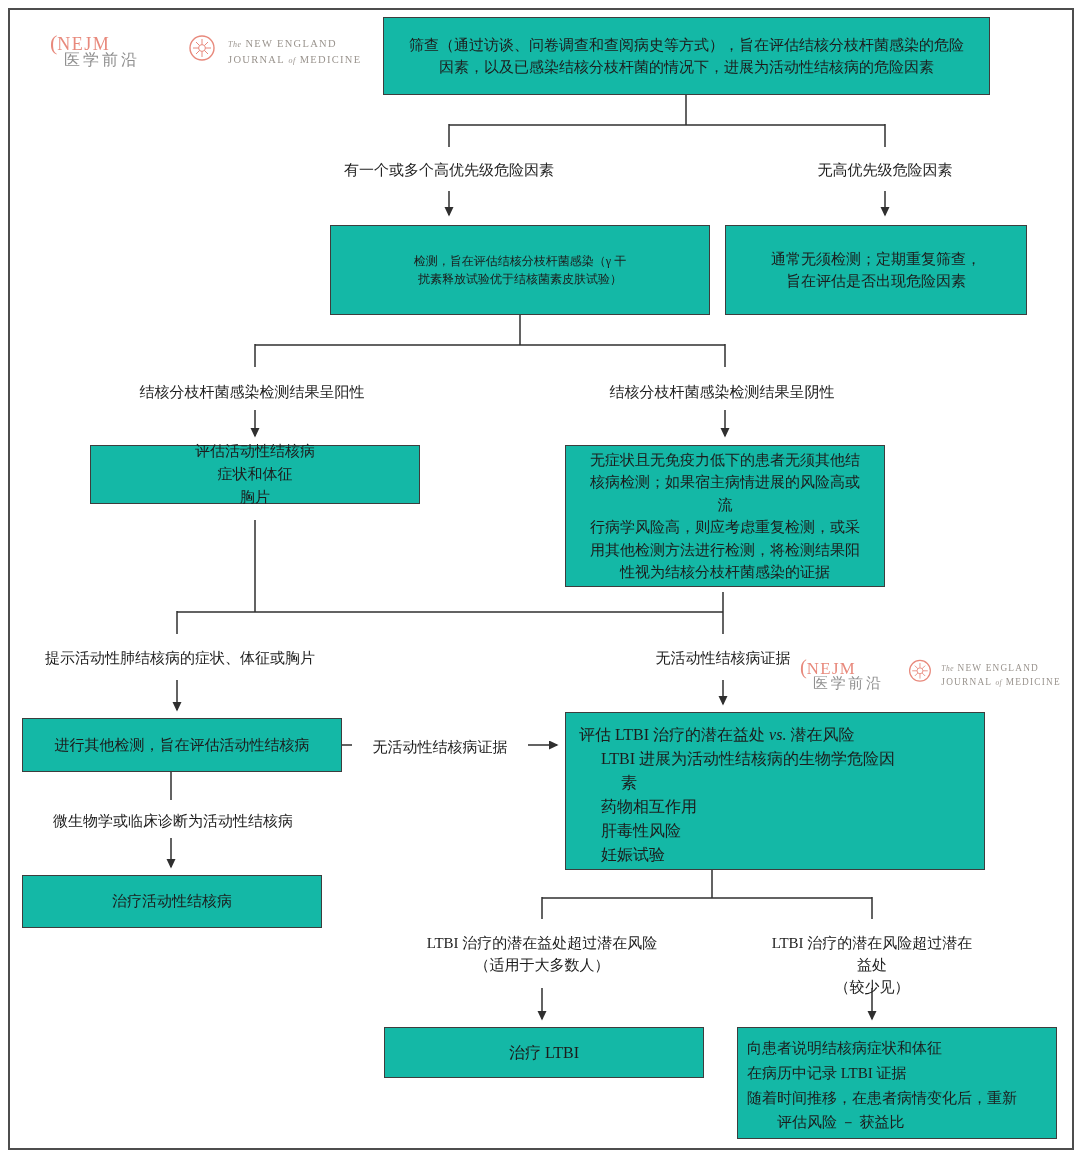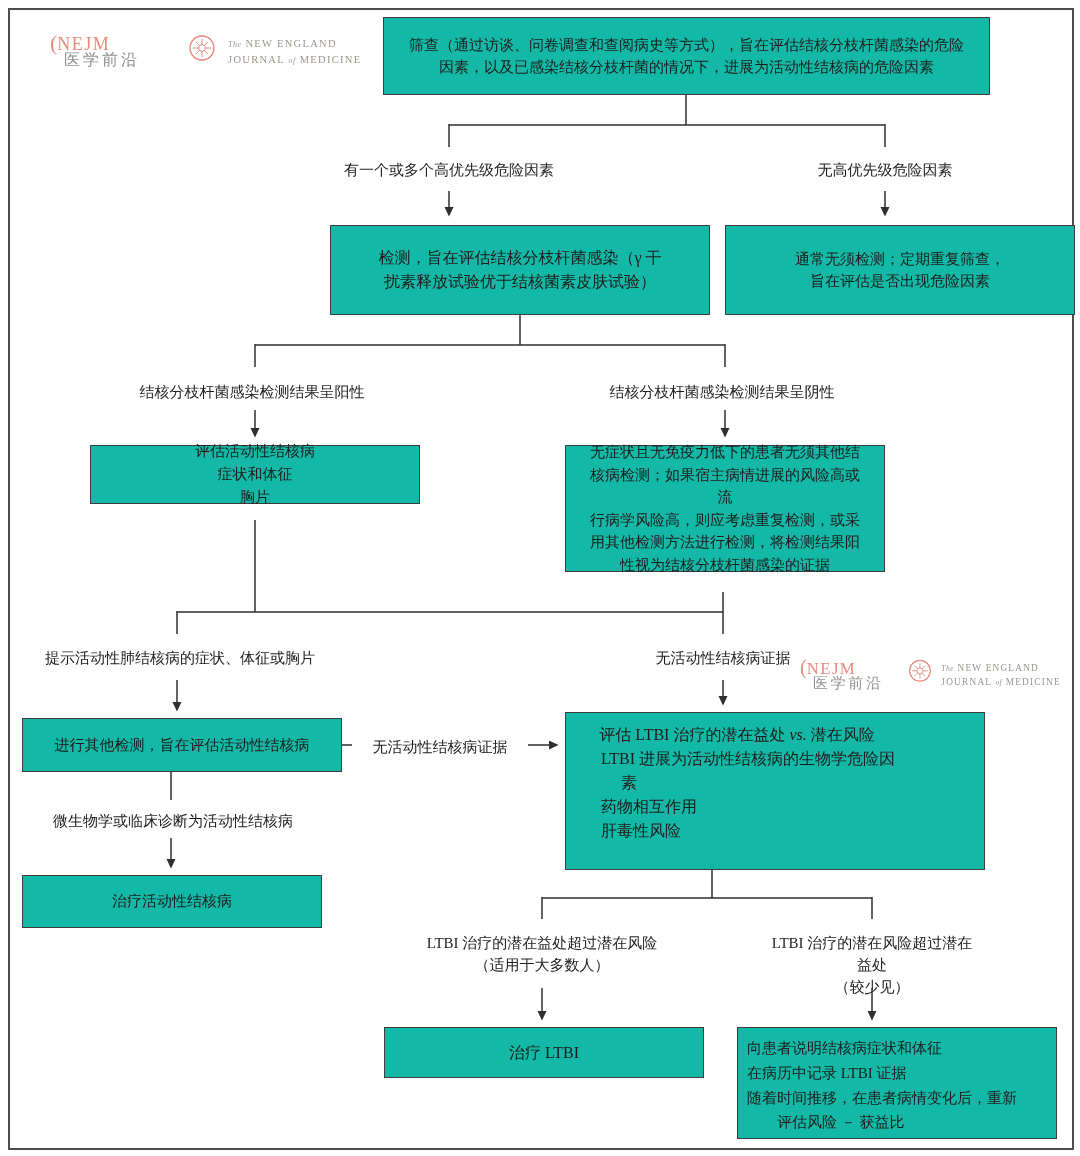--- a/index.html
+++ b/index.html
@@ -13,21 +13,21 @@
     position:absolute;border:1.6px solid #3d3d3d;background:#14b8a6;box-sizing:border-box;
     display:flex;align-items:center;justify-content:center;text-align:center;
     font-size:15px;line-height:1.5;white-space:pre-line;padding:6px 10px;
   }
   .box-left{align-items:flex-start;justify-content:flex-start;text-align:left;}
   .lbl{
     position:absolute;transform:translateX(-50%);text-align:center;
     font-size:15px;line-height:1.45;white-space:pre-line;
   }
   .ltbi-inner{font-size:16px;line-height:1.5;}
-  .ltbi-title{white-space:pre;text-align:center;}
+  .ltbi-title{white-space:pre;}
   .ltbi-title i{font-style:italic;}
   .hang{padding-left:42px;text-indent:-20px;white-space:pre-line;}
   
   .nejm-logo{position:absolute;}
   .nejm-cnblock{position:absolute;left:0;top:0;color:#e8897c;}
   .nejm-swash{font-size:22px;font-weight:400;}
   .nejm-word{font-size:18px;letter-spacing:1.5px;}
   .nejm-cn{position:absolute;left:14px;top:20px;font-size:16px;letter-spacing:3px;color:#8f8f8f;white-space:nowrap;}
   .nejm-seal{position:absolute;top:4px;}
   .nejm-en{position:absolute;top:6px;color:#9a948e;font-size:10.5px;letter-spacing:1.3px;line-height:1.5;white-space:nowrap;}
@@ -121,45 +121,46 @@
     </svg>
     <div class="nejm-en" style="left:152px;font-size:10px;">
       <div><span class="tiny">The</span> <span>NEW ENGLAND</span></div>
       <div><span>JOURNAL</span> <span class="tiny">of</span> <span>MEDICINE</span></div>
     </div>
   </div>
 
   <div class="box" style="left:383px;top:17px;width:607px;height:78px;font-size:15px;">筛查（通过访谈、问卷调查和查阅病史等方式），旨在评估结核分枝杆菌感染的危险
 因素，以及已感染结核分枝杆菌的情况下，进展为活动性结核病的危险因素</div>
 
-  <div class="box" style="left:330px;top:225px;width:380px;height:90px;font-size:16px;">检测，旨在评估结核分枝杆菌感染（γ 干
+  <div class="box" style="left:330px;top:225px;width:380px;height:90px;font-size:12px;">检测，旨在评估结核分枝杆菌感染（γ 干
 扰素释放试验优于结核菌素皮肤试验）</div>
 
-  <div class="box" style="left:725px;top:225px;width:350px;height:90px;text-align:center;">通常无须检测；定期重复筛查，
+  <div class="box" style="left:725px;top:225px;width:302px;height:90px;text-align:center;">通常无须检测；定期重复筛查，
 旨在评估是否出现危险因素</div>
 
   <div class="box" style="left:90px;top:445px;width:330px;height:59px;line-height:1.55;">评估活动性结核病
 症状和体征
 胸片</div>
 
-  <div class="box" style="left:565px;top:445px;width:320px;height:127px;padding:6px 17px;">无症状且无免疫力低下的患者无须其他结
+  <div class="box" style="left:565px;top:445px;width:320px;height:142px;padding:6px 17px;">无症状且无免疫力低下的患者无须其他结
 核病检测；如果宿主病情进展的风险高或流
 行病学风险高，则应考虑重复检测，或采
 用其他检测方法进行检测，将检测结果阳
 性视为结核分枝杆菌感染的证据</div>
 
   <div class="box" style="left:22px;top:718px;width:320px;height:54px;">进行其他检测，旨在评估活动性结核病</div>
 
   <div class="box box-left" style="left:565px;top:712px;width:420px;height:158px;padding:10px 13px;white-space:normal;">
     <div class="ltbi-inner">
       <div class="ltbi-title"><span>评估 LTBI 治疗的潜在益处 </span><i>vs.</i><span> 潜在风险</span></div>
       <div class="hang">LTBI 进展为活动性结核病的生物学危险因
 素</div>
       <div class="hang">药物相互作用</div>
       <div class="hang">肝毒性风险</div>
+      <div class="hang">妊娠试验</div>
     </div>
   </div>
 
   <div class="box" style="left:384px;top:1027px;width:320px;height:51px;font-size:16px;">治疗 LTBI</div>
 
   <div class="box" style="left:22px;top:875px;width:300px;height:53px;">治疗活动性结核病</div>
 
   <div class="box box-left" style="left:737px;top:1027px;width:320px;height:112px;padding:8px 9px;line-height:1.65;">向患者说明结核病症状和体征
 在病历中记录 LTBI 证据
 随着时间推移，在患者病情变化后，重新

